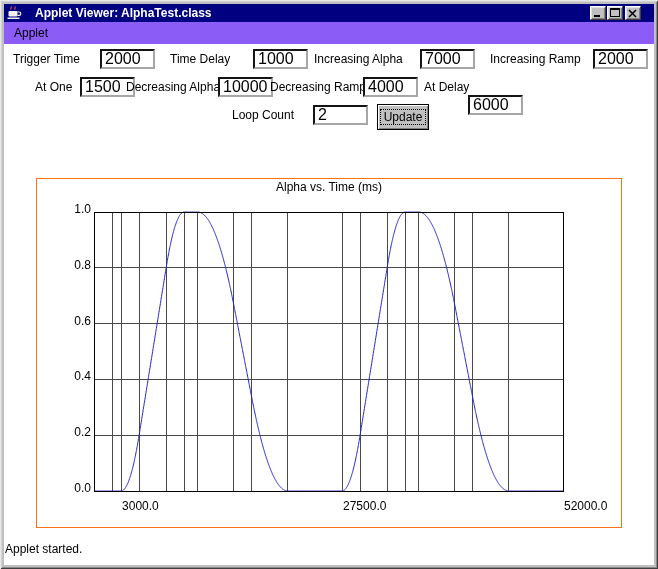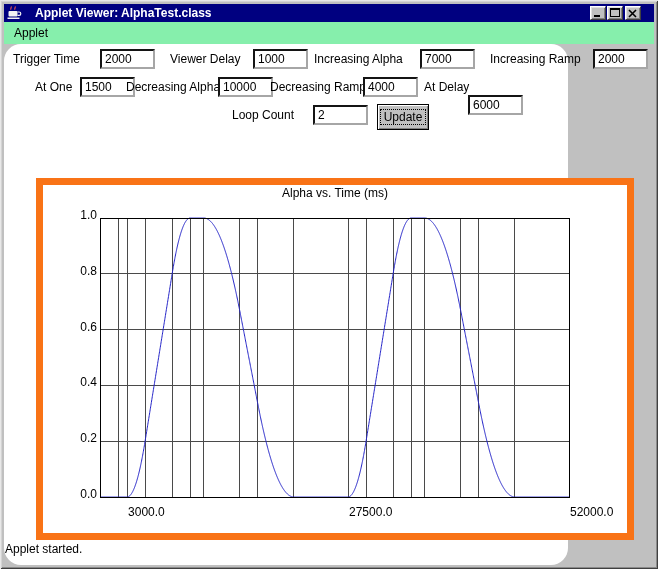--- a/index.html
+++ b/index.html
@@ -11,33 +11,33 @@
     overflow:hidden;
   }
   .titlebar{position:absolute;left:4px;top:4px;width:650px;height:18px;background:#000080;display:flex;align-items:center;gap:9px;}
   .title-icon{width:16px;height:16px;margin-left:2px;flex:0 0 auto;}
   .title-text{color:#fff;font-weight:bold;font-size:12px;margin-left:4px;white-space:nowrap;}
   .win-btn{position:absolute;top:2px;width:16px;height:14px;background:#c0c0c0;
     border:1px solid;border-color:#ffffff #404040 #404040 #ffffff;
     box-shadow:inset 1px 1px 0 #dfdfdf, inset -1px -1px 0 #808080;
     display:flex;align-items:center;justify-content:center;padding:0;cursor:default;}
   .btn-min{left:586px}.btn-max{left:603px}.btn-close{left:621px}
-  .menubar{position:absolute;left:4px;top:22px;width:650px;height:22px;background:#86efac;}
+  .menubar{position:absolute;left:4px;top:22px;width:650px;height:22px;background:#8b5cf6;}
   .menu-item{position:absolute;left:6px;top:3px;padding:1px 4px;}
-  .content{position:absolute;left:4px;top:44px;width:564px;height:521px;background:#ffffff;border-radius:17px;}
+  .content{position:absolute;left:4px;top:44px;width:650px;height:521px;background:#ffffff;}
   .flabel{position:absolute;white-space:nowrap;height:14px;}
   .tf{position:absolute;width:45px;height:14px;padding:1px 3px;background:#fff;
     border:2px solid;border-color:#141414 #a6a6a6 #a6a6a6 #141414;
-    font-family:"Liberation Sans",sans-serif;font-size:12px;color:#000;}
+    font-family:"Liberation Sans",sans-serif;font-size:16px;color:#000;}
   .update-btn{position:absolute;left:373px;top:60px;width:52px;height:23px;background:#c0c0c0;
     border:1px solid #000;box-shadow:inset 1px 1px 0 #ffffff, inset -1px -1px 0 #808080;
     font-family:"Liberation Sans",sans-serif;font-size:12px;color:#000;
     display:flex;align-items:center;justify-content:center;padding:12px;cursor:default;}
   .update-btn span{outline:1px dotted #000;padding:0 3px;line-height:14px;}
-  .chart-panel{position:absolute;left:32px;top:134px;width:584px;height:348px;background:#fff;border:7px solid #f97316;}
+  .chart-panel{position:absolute;left:32px;top:134px;width:584px;height:348px;background:#fff;border:1px solid #f97316;}
   .chart-panel svg{position:absolute;left:0;top:0;}
   svg text{font-family:"Liberation Sans",sans-serif;font-size:12px;fill:#000;}
   .status{position:absolute;left:1px;top:498px;white-space:nowrap;}
 </style>
 </head>
 <body>
 
 <div class="window">
 
   <div class="titlebar">
@@ -68,21 +68,21 @@
   </div>
 
   <div class="menubar">
     <span class="menu-item">Applet</span>
   </div>
 
   <div class="content">
 
     <span class="flabel" style="left:9px;top:8px">Trigger Time</span>
     <input class="tf" style="left: 96px; top: 5px;" value="2000">
-    <span class="flabel" style="left:166px;top:8px">Viewer Delay</span>
+    <span class="flabel" style="left:166px;top:8px">Time Delay</span>
     <input class="tf" style="left: 249px; top: 5px;" value="1000">
     <span class="flabel" style="left:310px;top:8px">Increasing Alpha</span>
     <input class="tf" style="left: 416px; top: 5px;" value="7000">
     <span class="flabel" style="left:486px;top:8px">Increasing Ramp</span>
     <input class="tf" style="left: 589px; top: 5px;" value="2000">
 
     <span class="flabel" style="left:31px;top:36px">At One</span>
     <input class="tf" style="left: 76px; top: 33px;" value="1500">
     <span class="flabel" style="left:122px;top:36px">Decreasing Alpha</span>
     <input class="tf" style="left: 214px; top: 33px;" value="10000">

